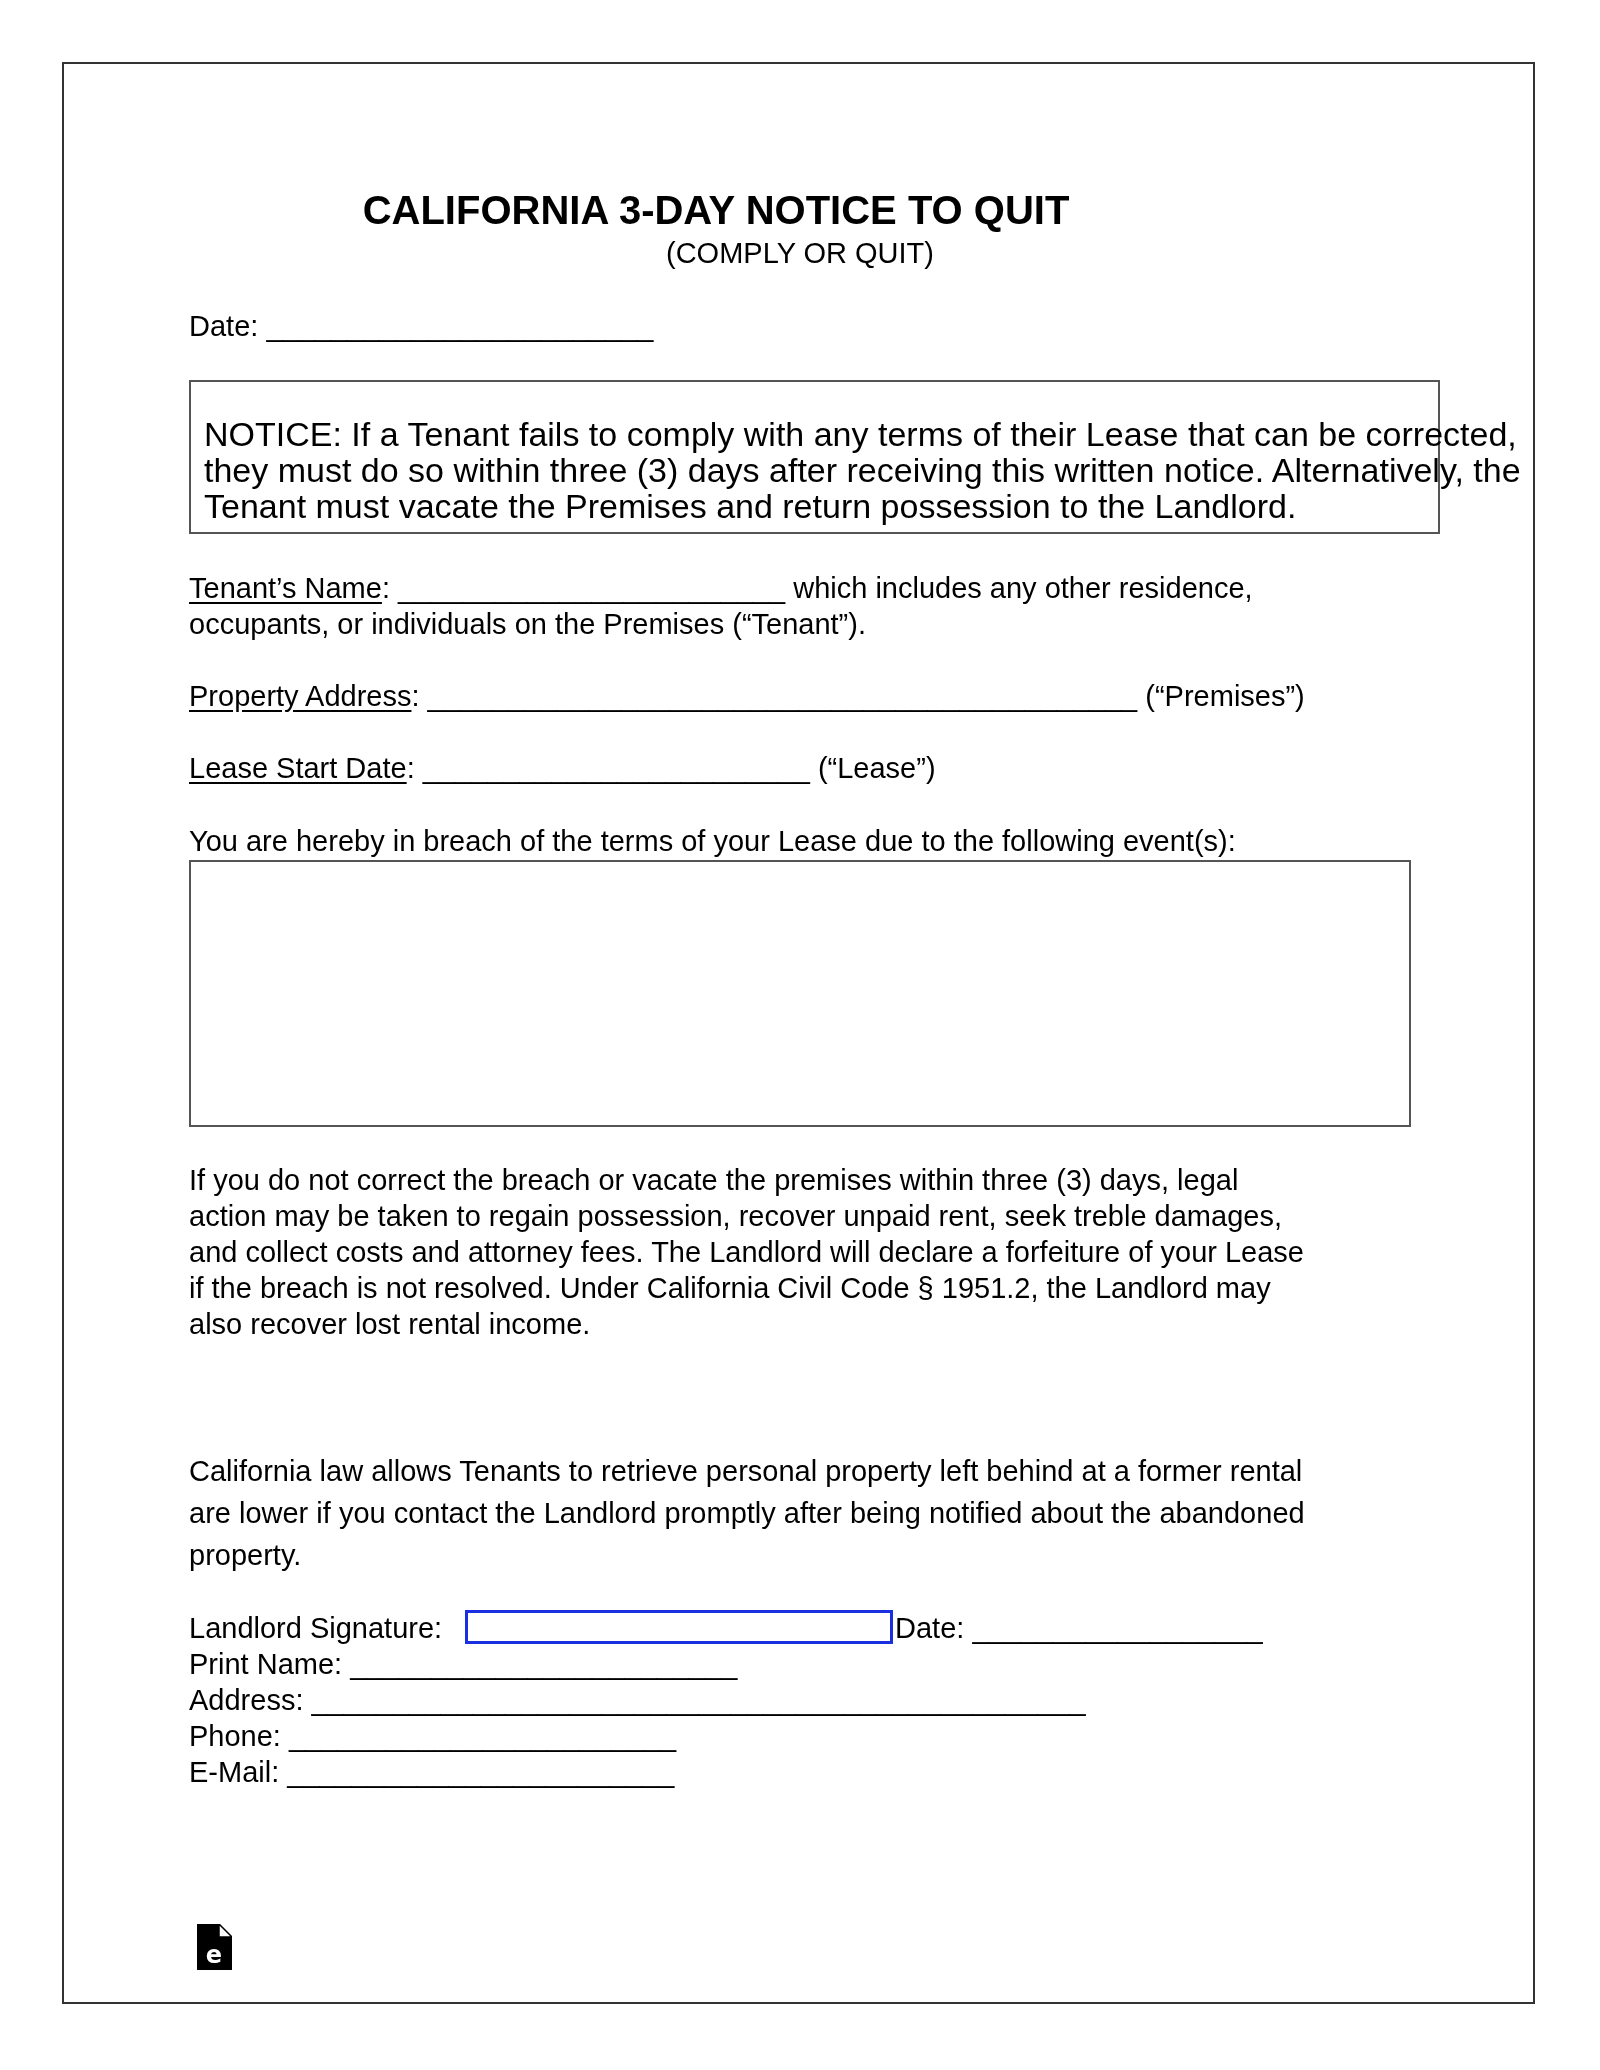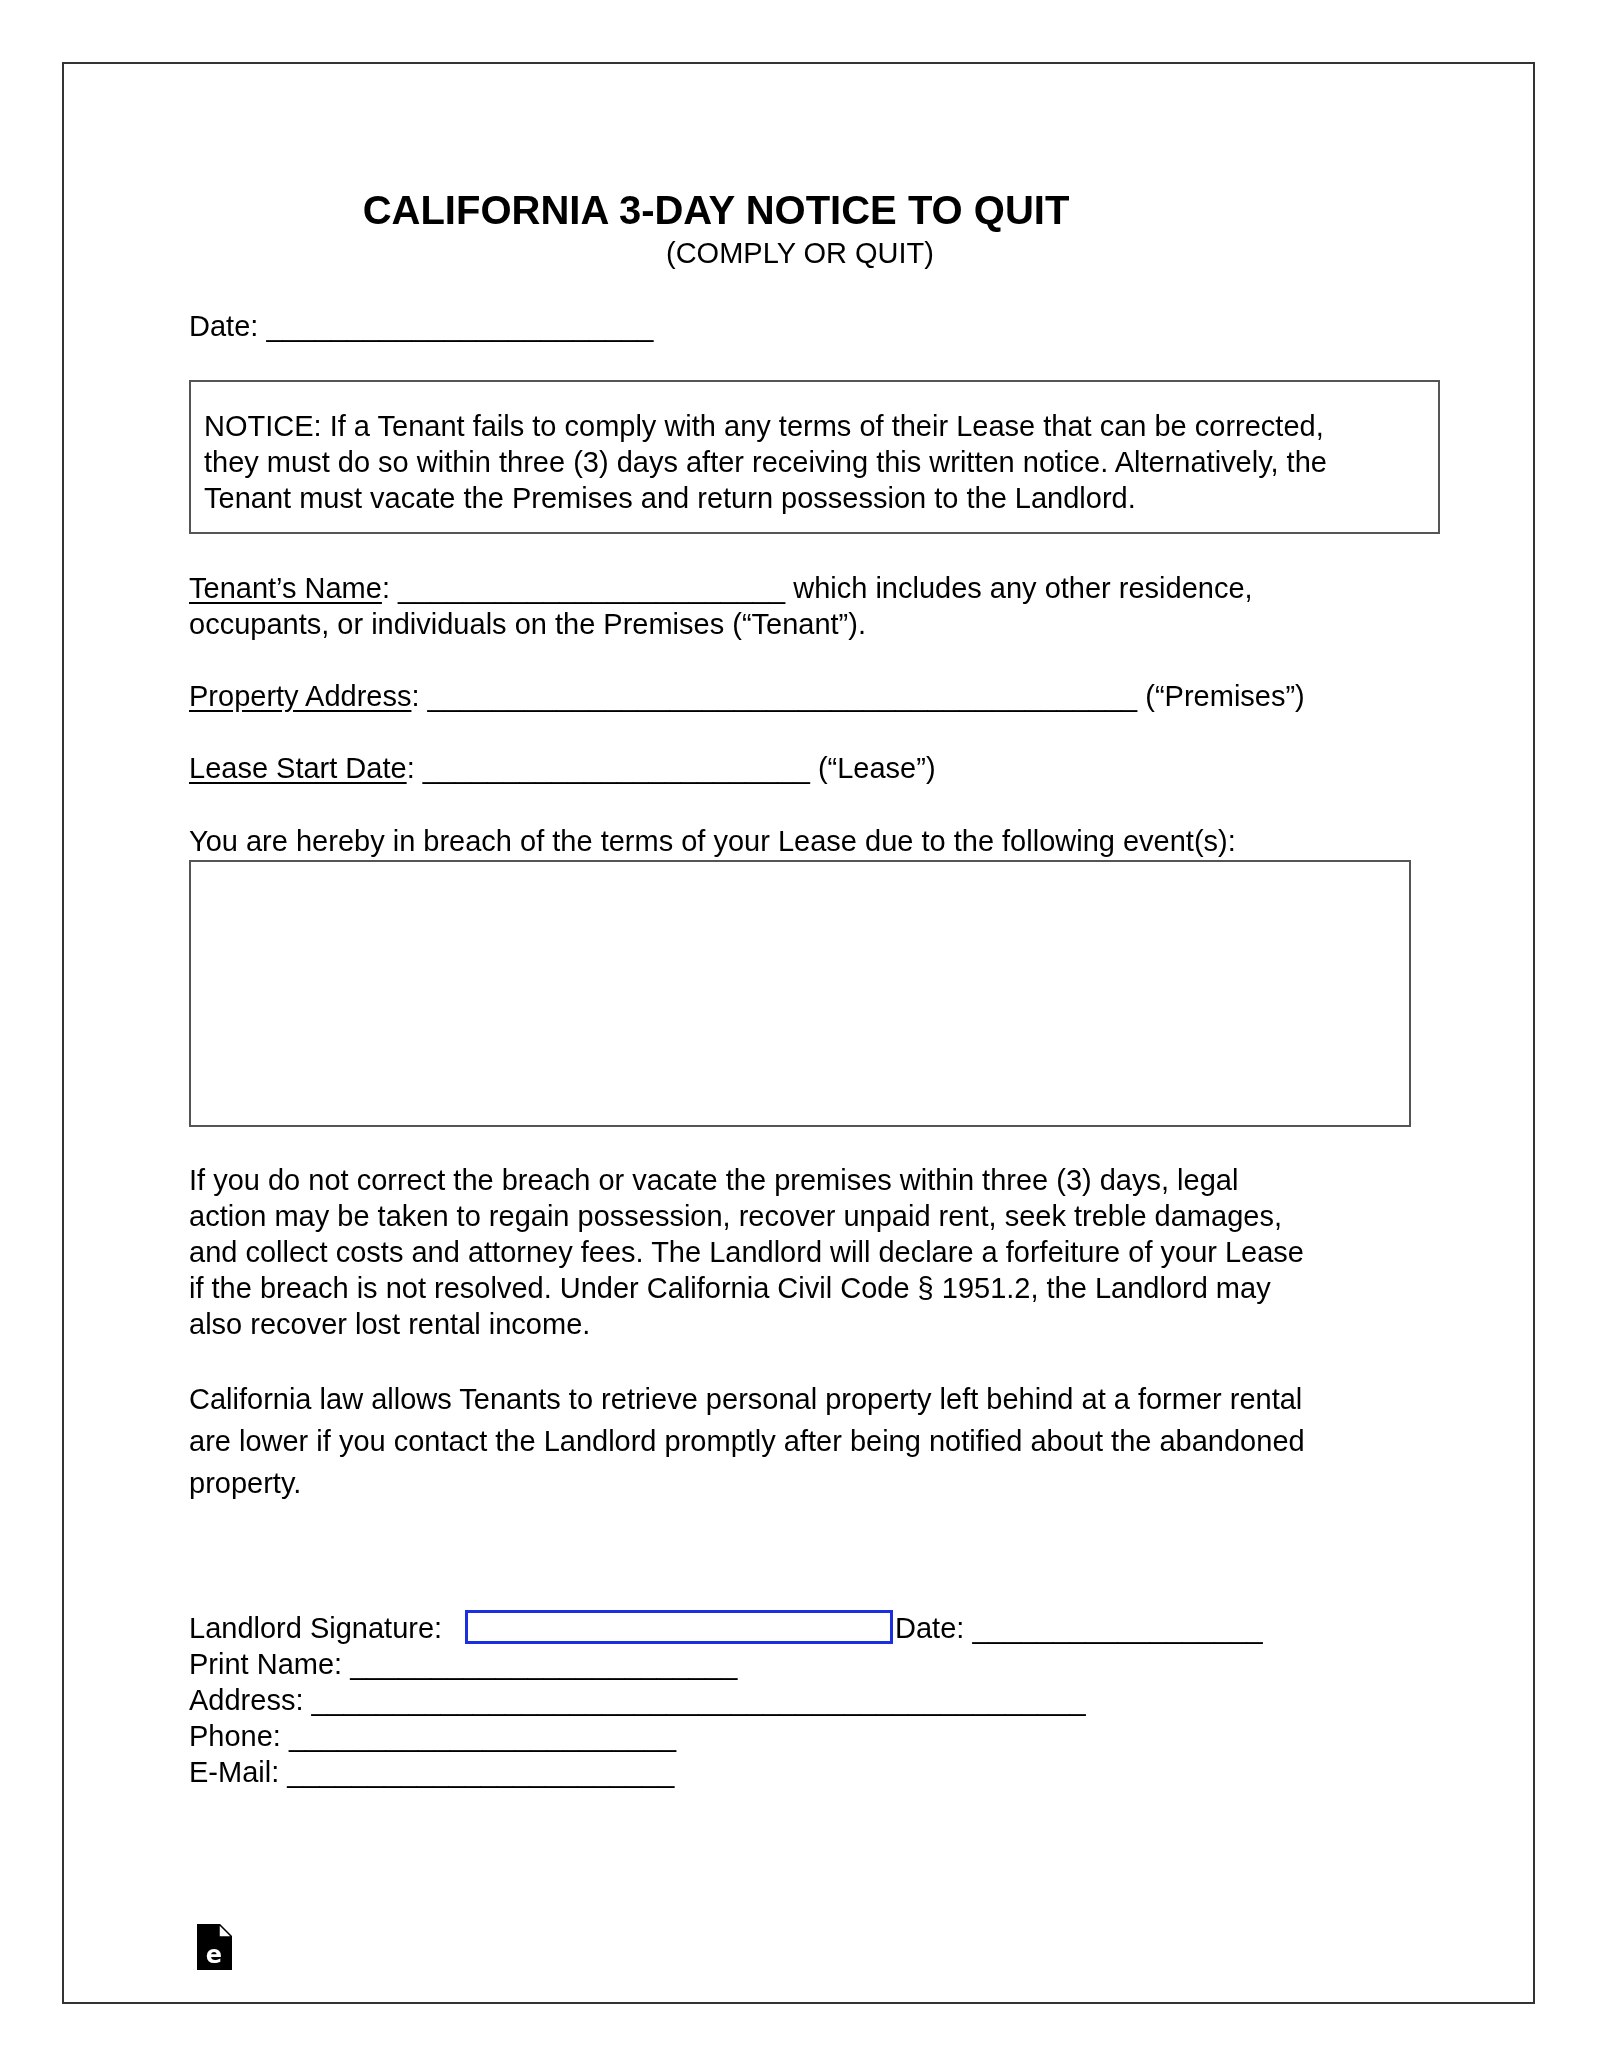--- a/index.html
+++ b/index.html
@@ -6,25 +6,25 @@
   body { width:1600px; height:2070px; position:relative; overflow:hidden;
          font-family:"Liberation Sans", sans-serif; color:#000; }
   .page { position:absolute; left:62px; top:62px; width:1473px; height:1942px;
           border:2px solid #333; box-sizing:border-box; }
   .abs { position:absolute; white-space:nowrap; }
   .title { left:0; width:1432px; top:188px; text-align:center; font-weight:bold; font-size:40px; }
   .subtitle { left:0; width:1600px; top:237px; text-align:center; font-size:29px; }
   .txt { font-size:29px; line-height:34px; }
   .u { text-decoration:underline; text-underline-offset:4px; }
   .notice-box { position:absolute; left:189px; top:380px; width:1251px; height:154px;
-                border:2px solid #555; box-sizing:border-box; padding:26px 13px 0 13px; font-size:29px; line-height:36px; }
+                border:2px solid #555; box-sizing:border-box; padding:34px 13px 0 13px; font-size:34px; line-height:36px; }
   .breach-box { position:absolute; left:189px; top:860px; width:1222px; height:267px;
                 border:2px solid #555; box-sizing:border-box; }
   .para1 { position:absolute; left:189px; top:1162px; width:1260px; font-size:29px; line-height:36px; }
-  .para2 { position:absolute; left:189px; top:1378px; width:1270px; font-size:29px; line-height:42px; }
+  .para2 { position:absolute; left:189px; top:1450px; width:1270px; font-size:29px; line-height:42px; }
   .sigfield { position:absolute; left:465px; top:1610px; width:428px; height:34px;
               border:3px solid #1a2fe0; box-sizing:border-box; }
   .logo { position:absolute; left:197px; top:1924px; width:35px; height:46px; }
 </style>
 </head>
 <body>
 
 <div class="page"></div>
 
 <div class="abs title">CALIFORNIA 3-DAY NOTICE TO QUIT</div>

